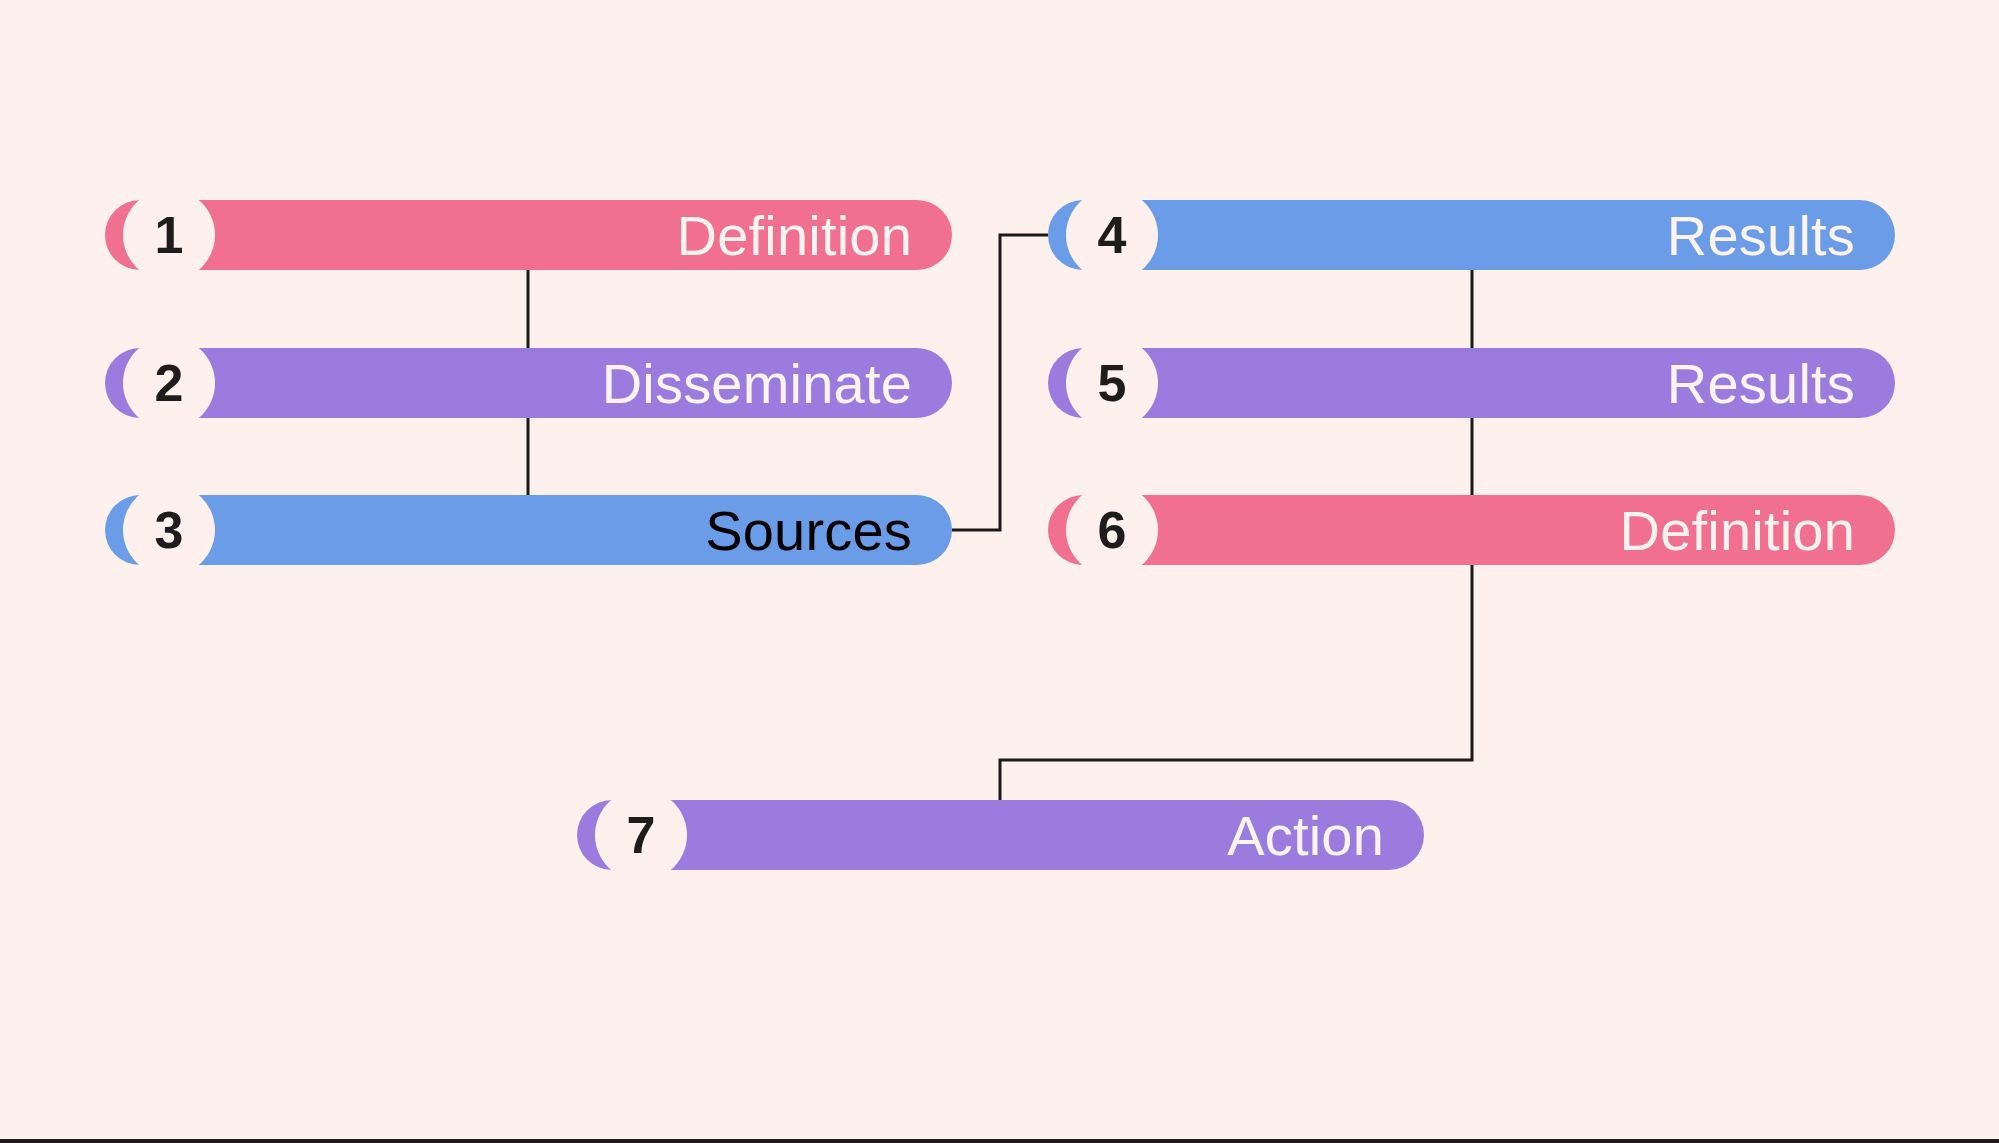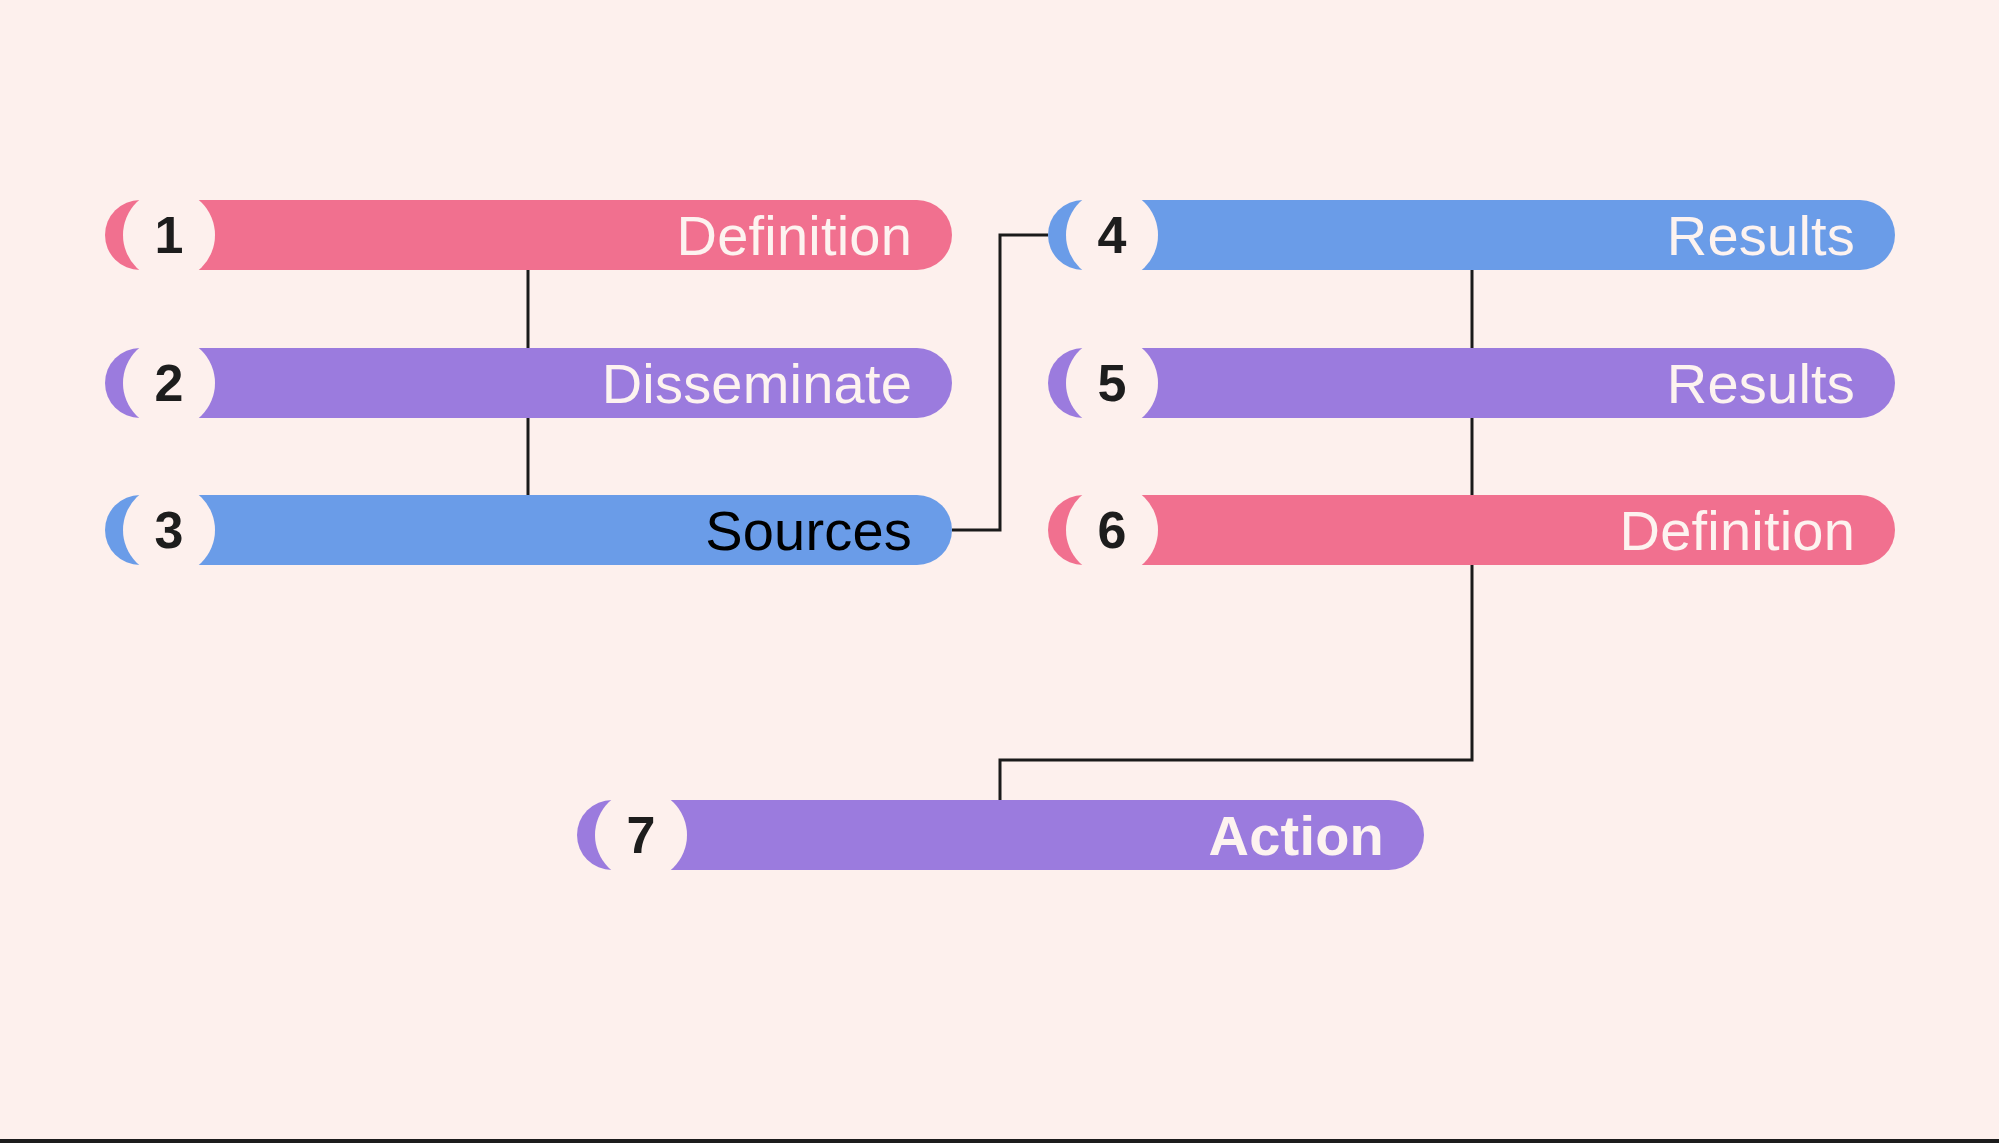--- a/index.html
+++ b/index.html
@@ -132,17 +132,17 @@
     <span class="pill-label" style="color: rgb(253, 243, 240);">Results</span>
   </div>
 
   <div class="pill" style="left: 1048px; top: 495px; width: 847px; height: 70px; background: rgb(241, 112, 143);">
     <span class="pill-badge" style="background: rgb(253, 240, 237); color: rgb(29, 29, 29);">6</span>
     <span class="pill-label" style="color: rgb(253, 243, 240);">Definition</span>
   </div>
 
   <div class="pill" style="left: 577px; top: 800px; width: 847px; height: 70px; background: rgb(155, 123, 222);">
     <span class="pill-badge" style="background: rgb(253, 240, 237); color: rgb(29, 29, 29);">7</span>
-    <span class="pill-label" style="color: rgb(253, 243, 240); font-weight: bold;">Action</span>
+    <span class="pill-label" style="color: rgb(253, 243, 240);">Action</span>
   </div>
 
   <div id="bottom-rule"></div>
 </div>
 
 </body></html>

